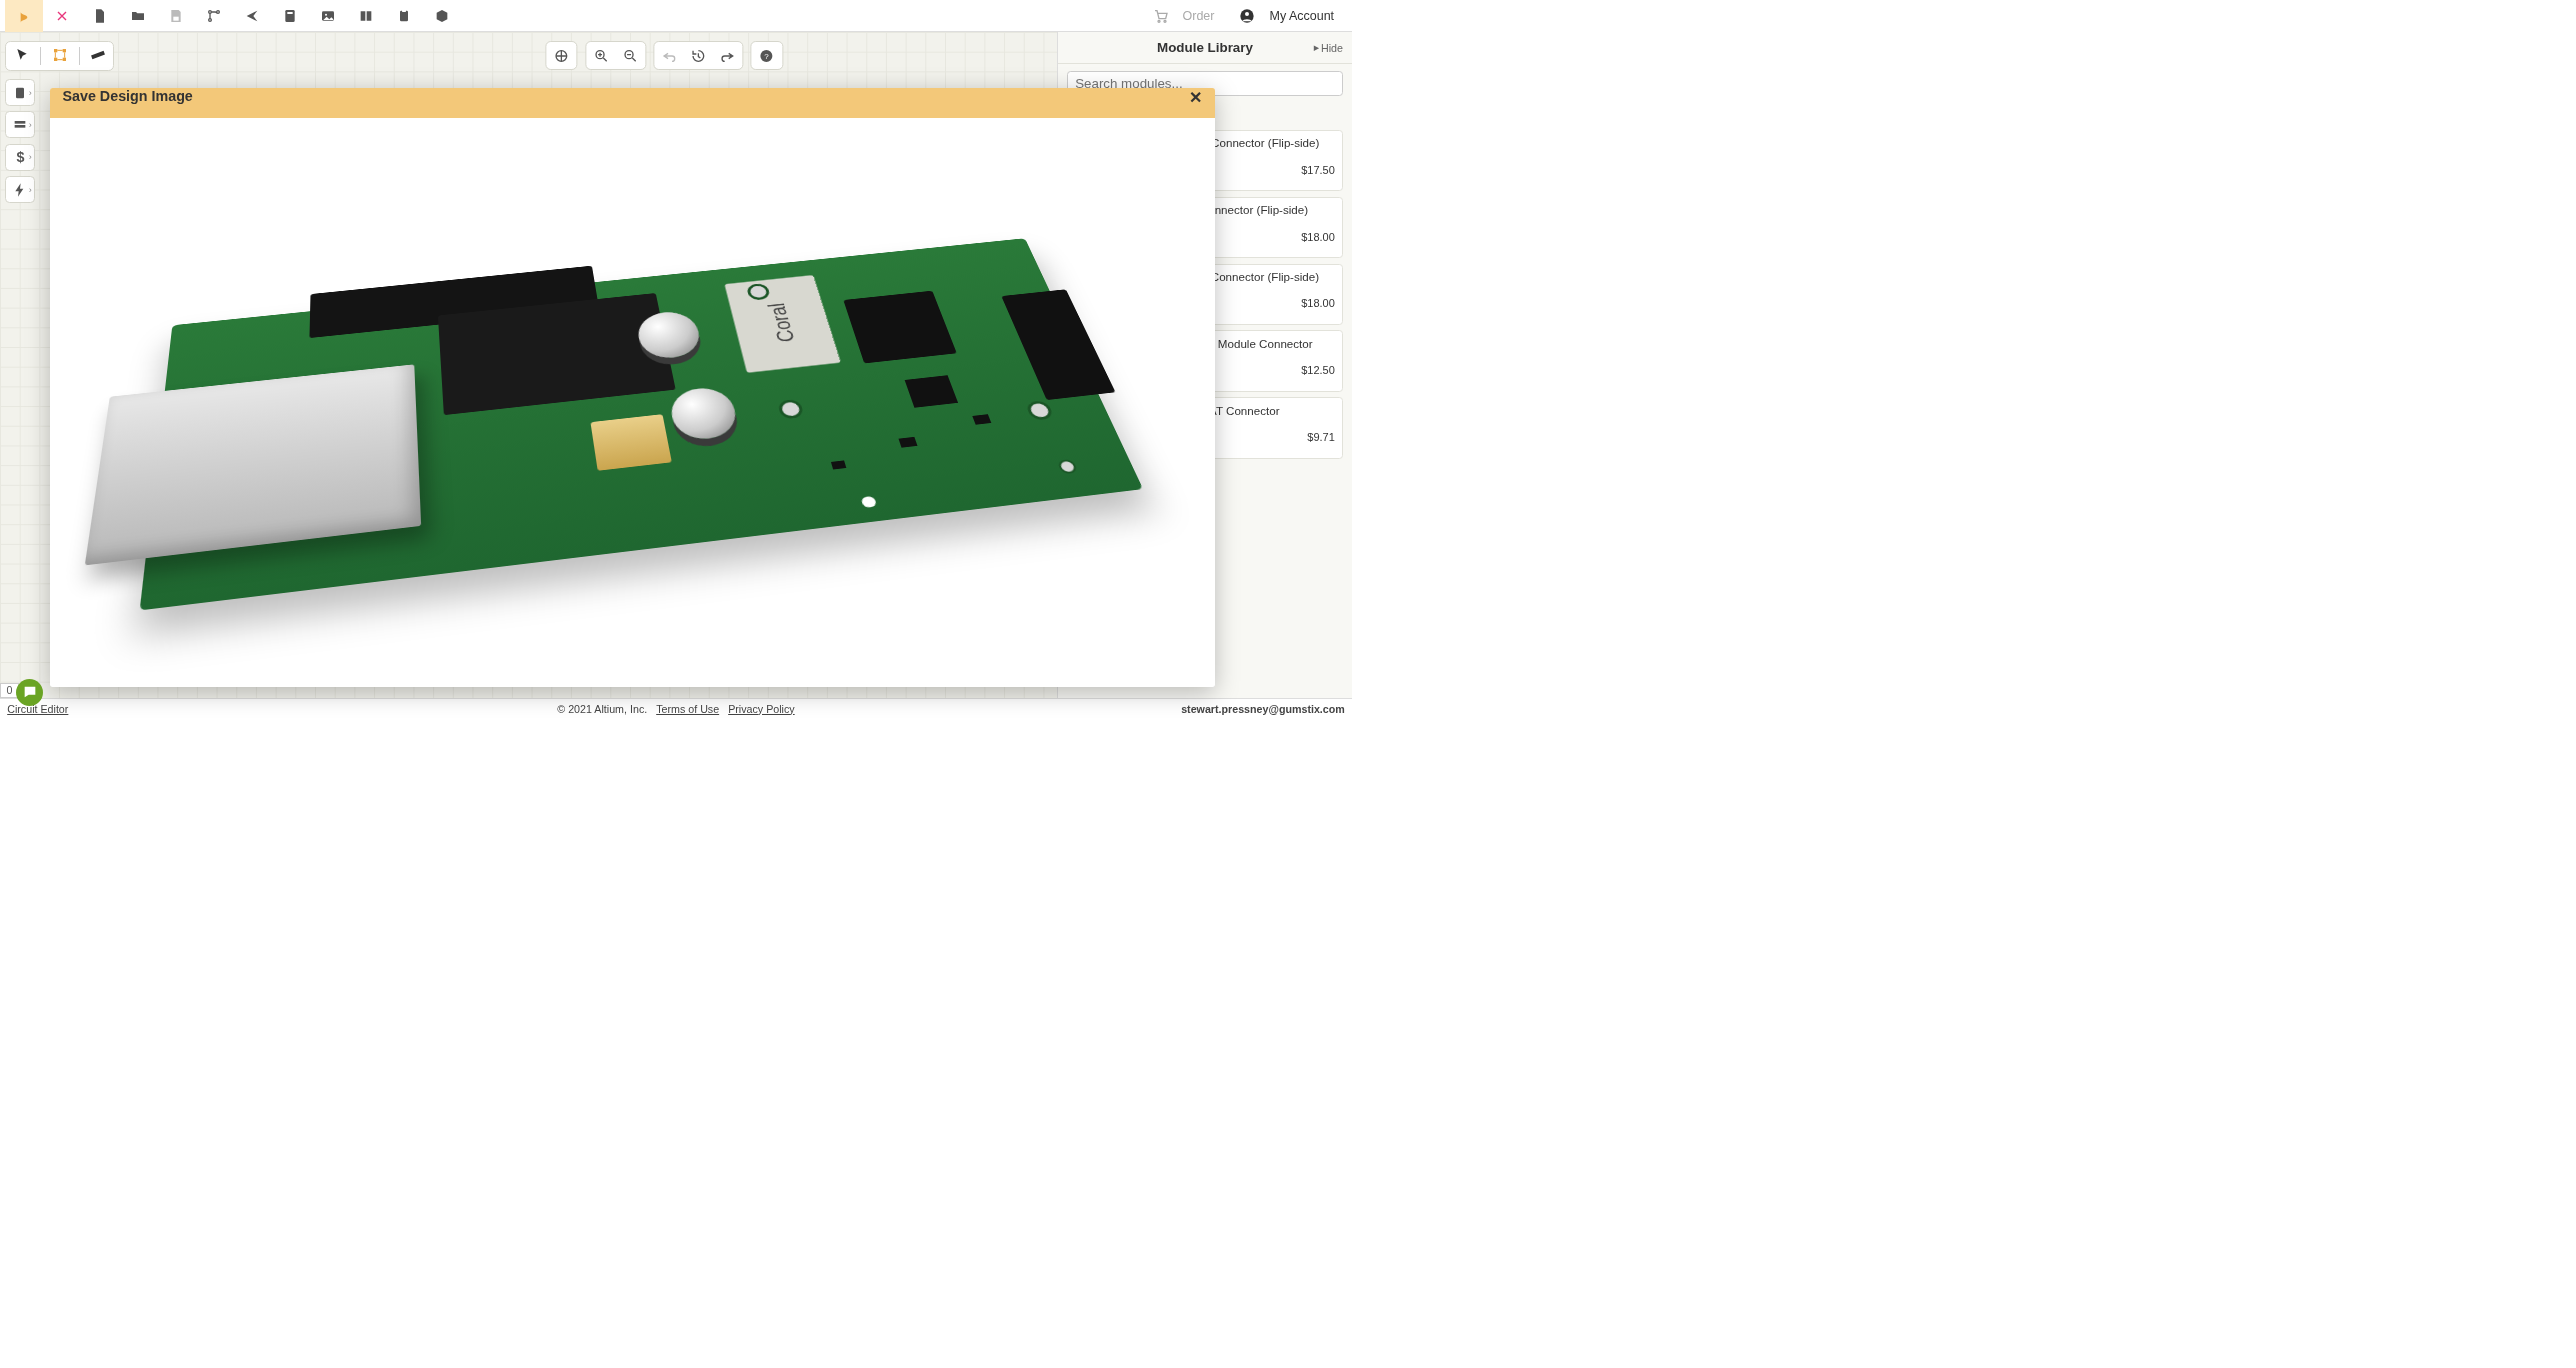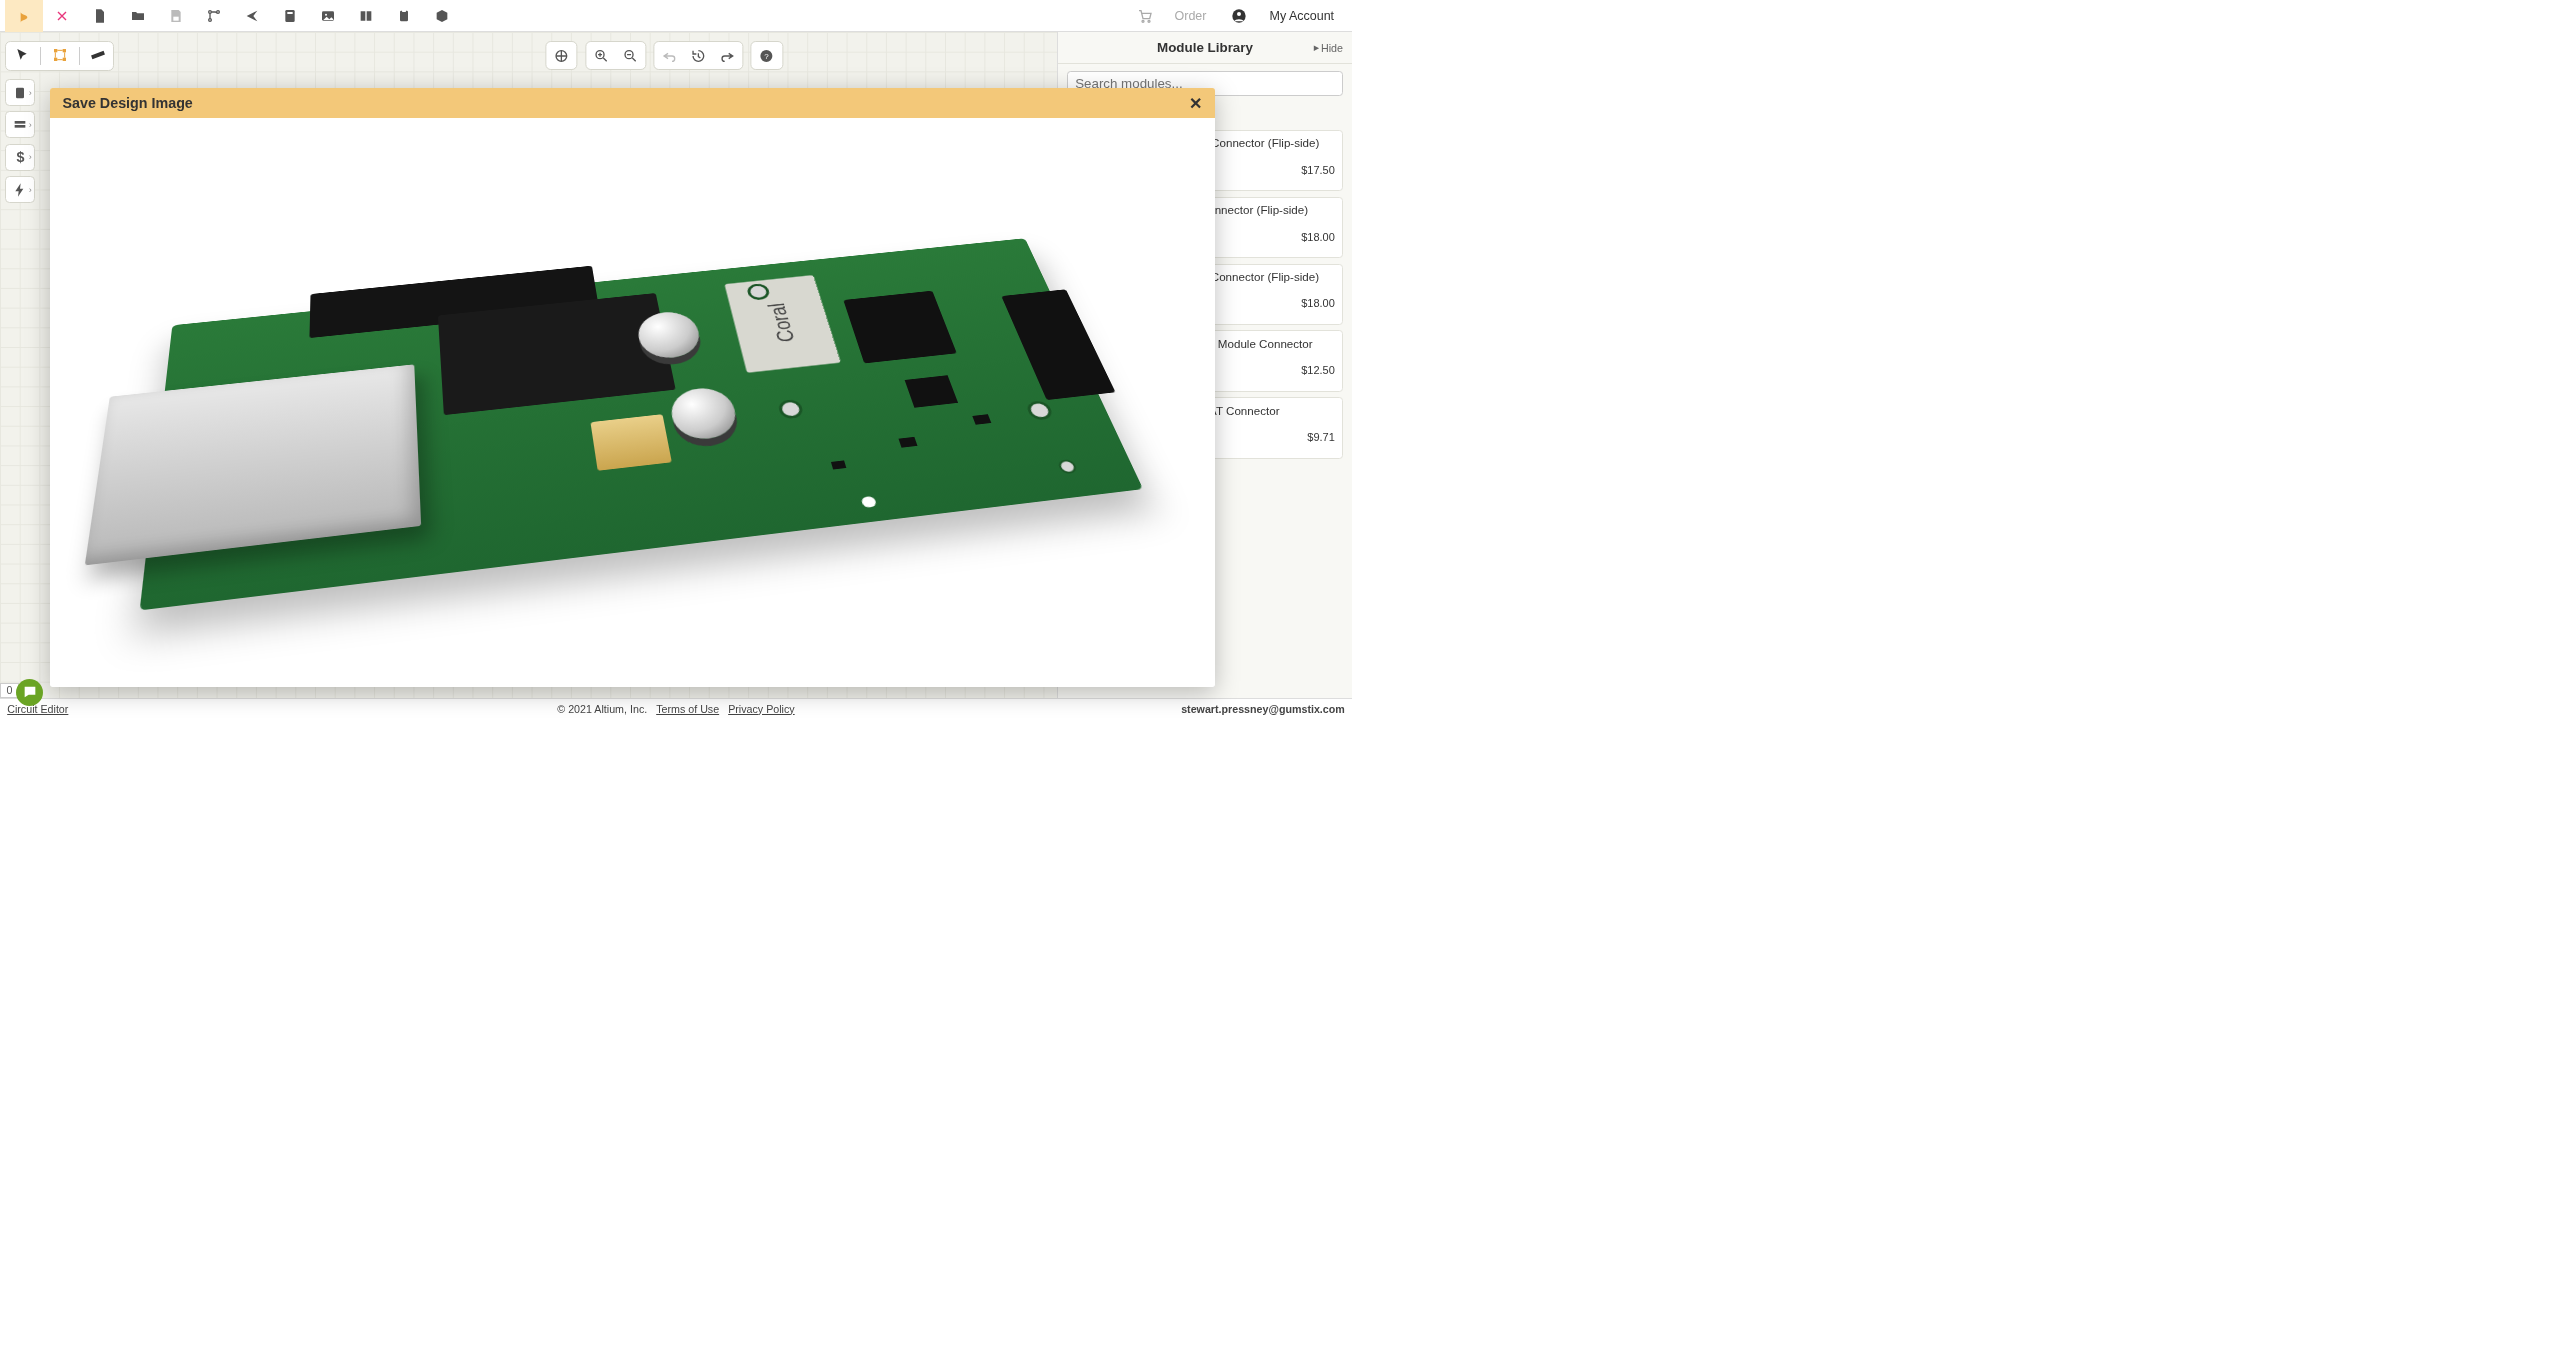--- a/index.html
+++ b/index.html
@@ -5,21 +5,21 @@
 * { box-sizing: border-box; margin: 0; padding: 0; }
 body { font-family: -apple-system, BlinkMacSystemFont, "Segoe UI", Helvetica, Arial, sans-serif; font-size: 12.5px; color: #333; background: #fff; overflow: hidden; width: 1352px; height: 718px; position: relative; }
 
 
 .top-toolbar { height: 32px; border-bottom: 0.9px solid #ddd; display: flex; align-items: center; padding: 0 5.4px; background: #fff; }
 .top-toolbar .tb-btn { width: 38px; height: 32px; display: flex; align-items: center; justify-content: center; color: #555; cursor: pointer; }
 .top-toolbar .tb-btn.active-amber { background: #fde9c2; }
 .top-toolbar .tb-btn.pink svg { color: #e8357b; }
 .top-toolbar .tb-btn.amber svg { color: #e9a23b; }
 .top-toolbar .spacer { flex: 1; }
-.top-toolbar .right-link { display: flex; align-items: center; gap: 22px; padding: 0 12.5px; color: #333; cursor: pointer; }
+.top-toolbar .right-link { display: flex; align-items: center; gap: 14px; padding: 0 12.5px; color: #333; cursor: pointer; }
 .top-toolbar .right-link.muted { color: #aaa; }
 
 
 .workspace { position: absolute; top: 32px; left: 0; right: 0; bottom: 19.7px; background: #f2f2ec; }
 .grid-bg { position: absolute; inset: 0; background-image: linear-gradient(#e7e7df 0.9px, transparent 0.9px), linear-gradient(90deg, #e7e7df 0.9px, transparent 0.9px); background-size: 19.7px 19.7px; }
 
 
 .left-group-1 { position: absolute; top: 9px; left: 5.4px; background: #fff; border: 0.9px solid #d6d6cc; border-radius: 5.4px; height: 30px; display: flex; align-items: center; padding: 0 7.2px; gap: 10.7px; }
 .left-group-1 .sep { width: 0.9px; height: 18px; background: #ccc; }
 .left-group-2 { position: absolute; top: 47px; left: 5.4px; display: flex; flex-direction: column; gap: 5.4px; }
@@ -48,21 +48,21 @@
 .mod-card { background: #fff; border: 0.9px solid #e2e2da; border-radius: 3.6px; padding: 5.4px 7.2px 7.2px; text-align: center; }
 .mod-card .name { font-size: 11.6px; color: #333; line-height: 1.25; margin-bottom: 5.4px; }
 .mod-card .row { display: flex; align-items: center; gap: 7.2px; }
 .mod-card .thumb { width: 39px; height: 27px; border-radius: 2.7px; background: linear-gradient(135deg,#2f6c3a,#3c8249); position: relative; }
 .mod-card .thumb::after { content:""; position:absolute; inset:3.6px; background: repeating-linear-gradient(90deg, rgba(255,255,255,0.15) 0 1.8px, transparent 1.8px 3.6px); }
 .mod-card .rasp { width: 16px; height: 19.7px; }
 .mod-card .price { margin-left: auto; font-size: 11px; color: #333; }
 
 
 .modal { position: absolute; top: 88px; left: 50px; width: 1165px; height: 599px; background: #fff; box-shadow: 0 5.4px 25px rgba(0,0,0,0.25); border-radius: 2.7px; display: flex; flex-direction: column; z-index: 50; }
-.modal-head { background: #f3c879; height: 30px; display: flex; align-items: center; padding: 0 12.5px; border-radius: 2.7px 2.7px 0 0; justify-content: space-between; }
+.modal-head { background: #f3c879; height: 30px; display: flex; padding: 0 12.5px; border-radius: 2.7px 2.7px 0 0; justify-content: space-between; }
 .modal-head .mt { font-weight: 600; font-size: 14.3px; color: #333; }
 .modal-head .x { font-size: 16px; font-weight: 700; cursor: pointer; color: #333; }
 .modal-body { flex: 1; position: relative; overflow: hidden; }
 .modal-foot { height: 41px; border-top: 0.9px solid #eee; display: flex; align-items: center; justify-content: flex-end; gap: 30px; padding: 0 19.7px; font-size: 14.3px; color: #333; }
 .modal-foot span { cursor: pointer; }
 
 
 .pcb-wrap { position: absolute; inset: 0; display:flex; align-items:center; justify-content:center; }
 .pcb { width: 930px; height: 340px; transform: perspective(1252px) rotateX(38deg) rotateZ(-8deg); position: relative; }
 .board { position:absolute; inset:0; background: linear-gradient(#2a7a39,#1f6730); border-radius: 5.4px; box-shadow: 0 25px 36px rgba(0,0,0,0.25); }

